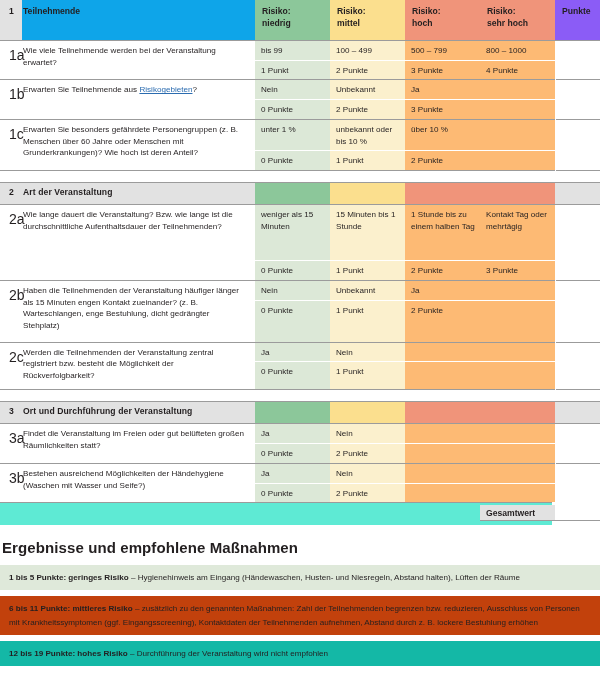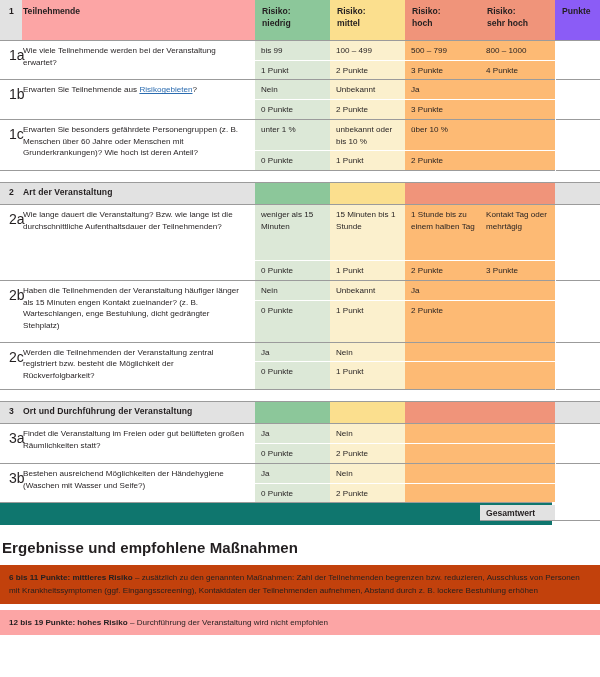--- a/index.html
+++ b/index.html
@@ -92,38 +92,38 @@
 
   
   tr.thead td {
     height: 35px;
     font-weight: bold;
     font-size: 8.6px;
     padding: 5px 6px 0 7px;
     border-bottom: 1px solid #9b9b9b;
   }
   tr.thead td.num  { background: #e2e2e2; padding-left: 9px; }
-  tr.thead td.title{ background: #fca5a5; padding-left: 1px; }
+  tr.thead td.title{ background: #0ea5e9; padding-left: 1px; }
   tr.thead td.h-green  { background: #8cc79a; }
   tr.thead td.h-yellow { background: #fbdf8e; }
   tr.thead td.h-orange { background: #f0947a; }
   tr.thead td.h-gray   { background: #8b5cf6; }
 
   .link {
     color: #2b6cb0;
     text-decoration: underline;
   }
 
   
   .gesamt-wrap {
     width: 552px;
     height: 22px;
     position: relative;
     border-top: 1px solid #9b9b9b;
-    background: #0f766e;
+    background: #5eead4;
   }
   .gesamt-box {
     position: absolute;
     left: 480px;
     top: 2px;
     width: 75px;
     height: 16px;
     background: #e2e2e2;
     font-size: 8.6px;
     font-weight: bold;
@@ -156,21 +156,21 @@
   .res-box {
     font-size: 8.1px;
     line-height: 1.62;
     padding: 6px 10px 6px 9px;
     margin-bottom: 6px;
     width: 600px;
     box-sizing: border-box;
   }
   .res-low  { background: #dfe9da; }
   .res-mid  { background: #c2410c; }
-  .res-high { background: #fca5a5; }
+  .res-high { background: #14b8a6; }
   .res-box b { font-weight: bold; }
 </style>
 </head>
 <body>
 
 <div class="sheet">
 
   <table class="risk">
     <colgroup>
       <col class="c-num">
@@ -365,20 +365,23 @@
   </table>
 
   <div class="gesamt-wrap">
     <div class="gesamt-box">Gesamtwert</div>
     <div class="gesamt-input"></div>
   </div>
 
   <div class="results">
     <h2>Ergebnisse und empfohlene Maßnahmen</h2>
 
+    <div class="res-box res-low">
+      <b>1 bis 5 Punkte: geringes Risiko</b><span> – Hygienehinweis am Eingang (Händewaschen, Husten- und Niesregeln, Abstand halten), Lüften der Räume</span>
+    </div>
 
     <div class="res-box res-mid">
       <b>6 bis 11 Punkte: mittleres Risiko</b><span> – zusätzlich zu den genannten Maßnahmen: Zahl der Teilnehmenden begrenzen bzw. reduzieren, Ausschluss von Personen mit Krankheitssymptomen (ggf. Eingangsscreening), Kontaktdaten der Teilnehmenden aufnehmen, Abstand durch z. B. lockere Bestuhlung erhöhen</span>
     </div>
 
     <div class="res-box res-high">
       <b>12 bis 19 Punkte: hohes Risiko</b><span> – Durchführung der Veranstaltung wird nicht empfohlen</span>
     </div>
   </div>
 

